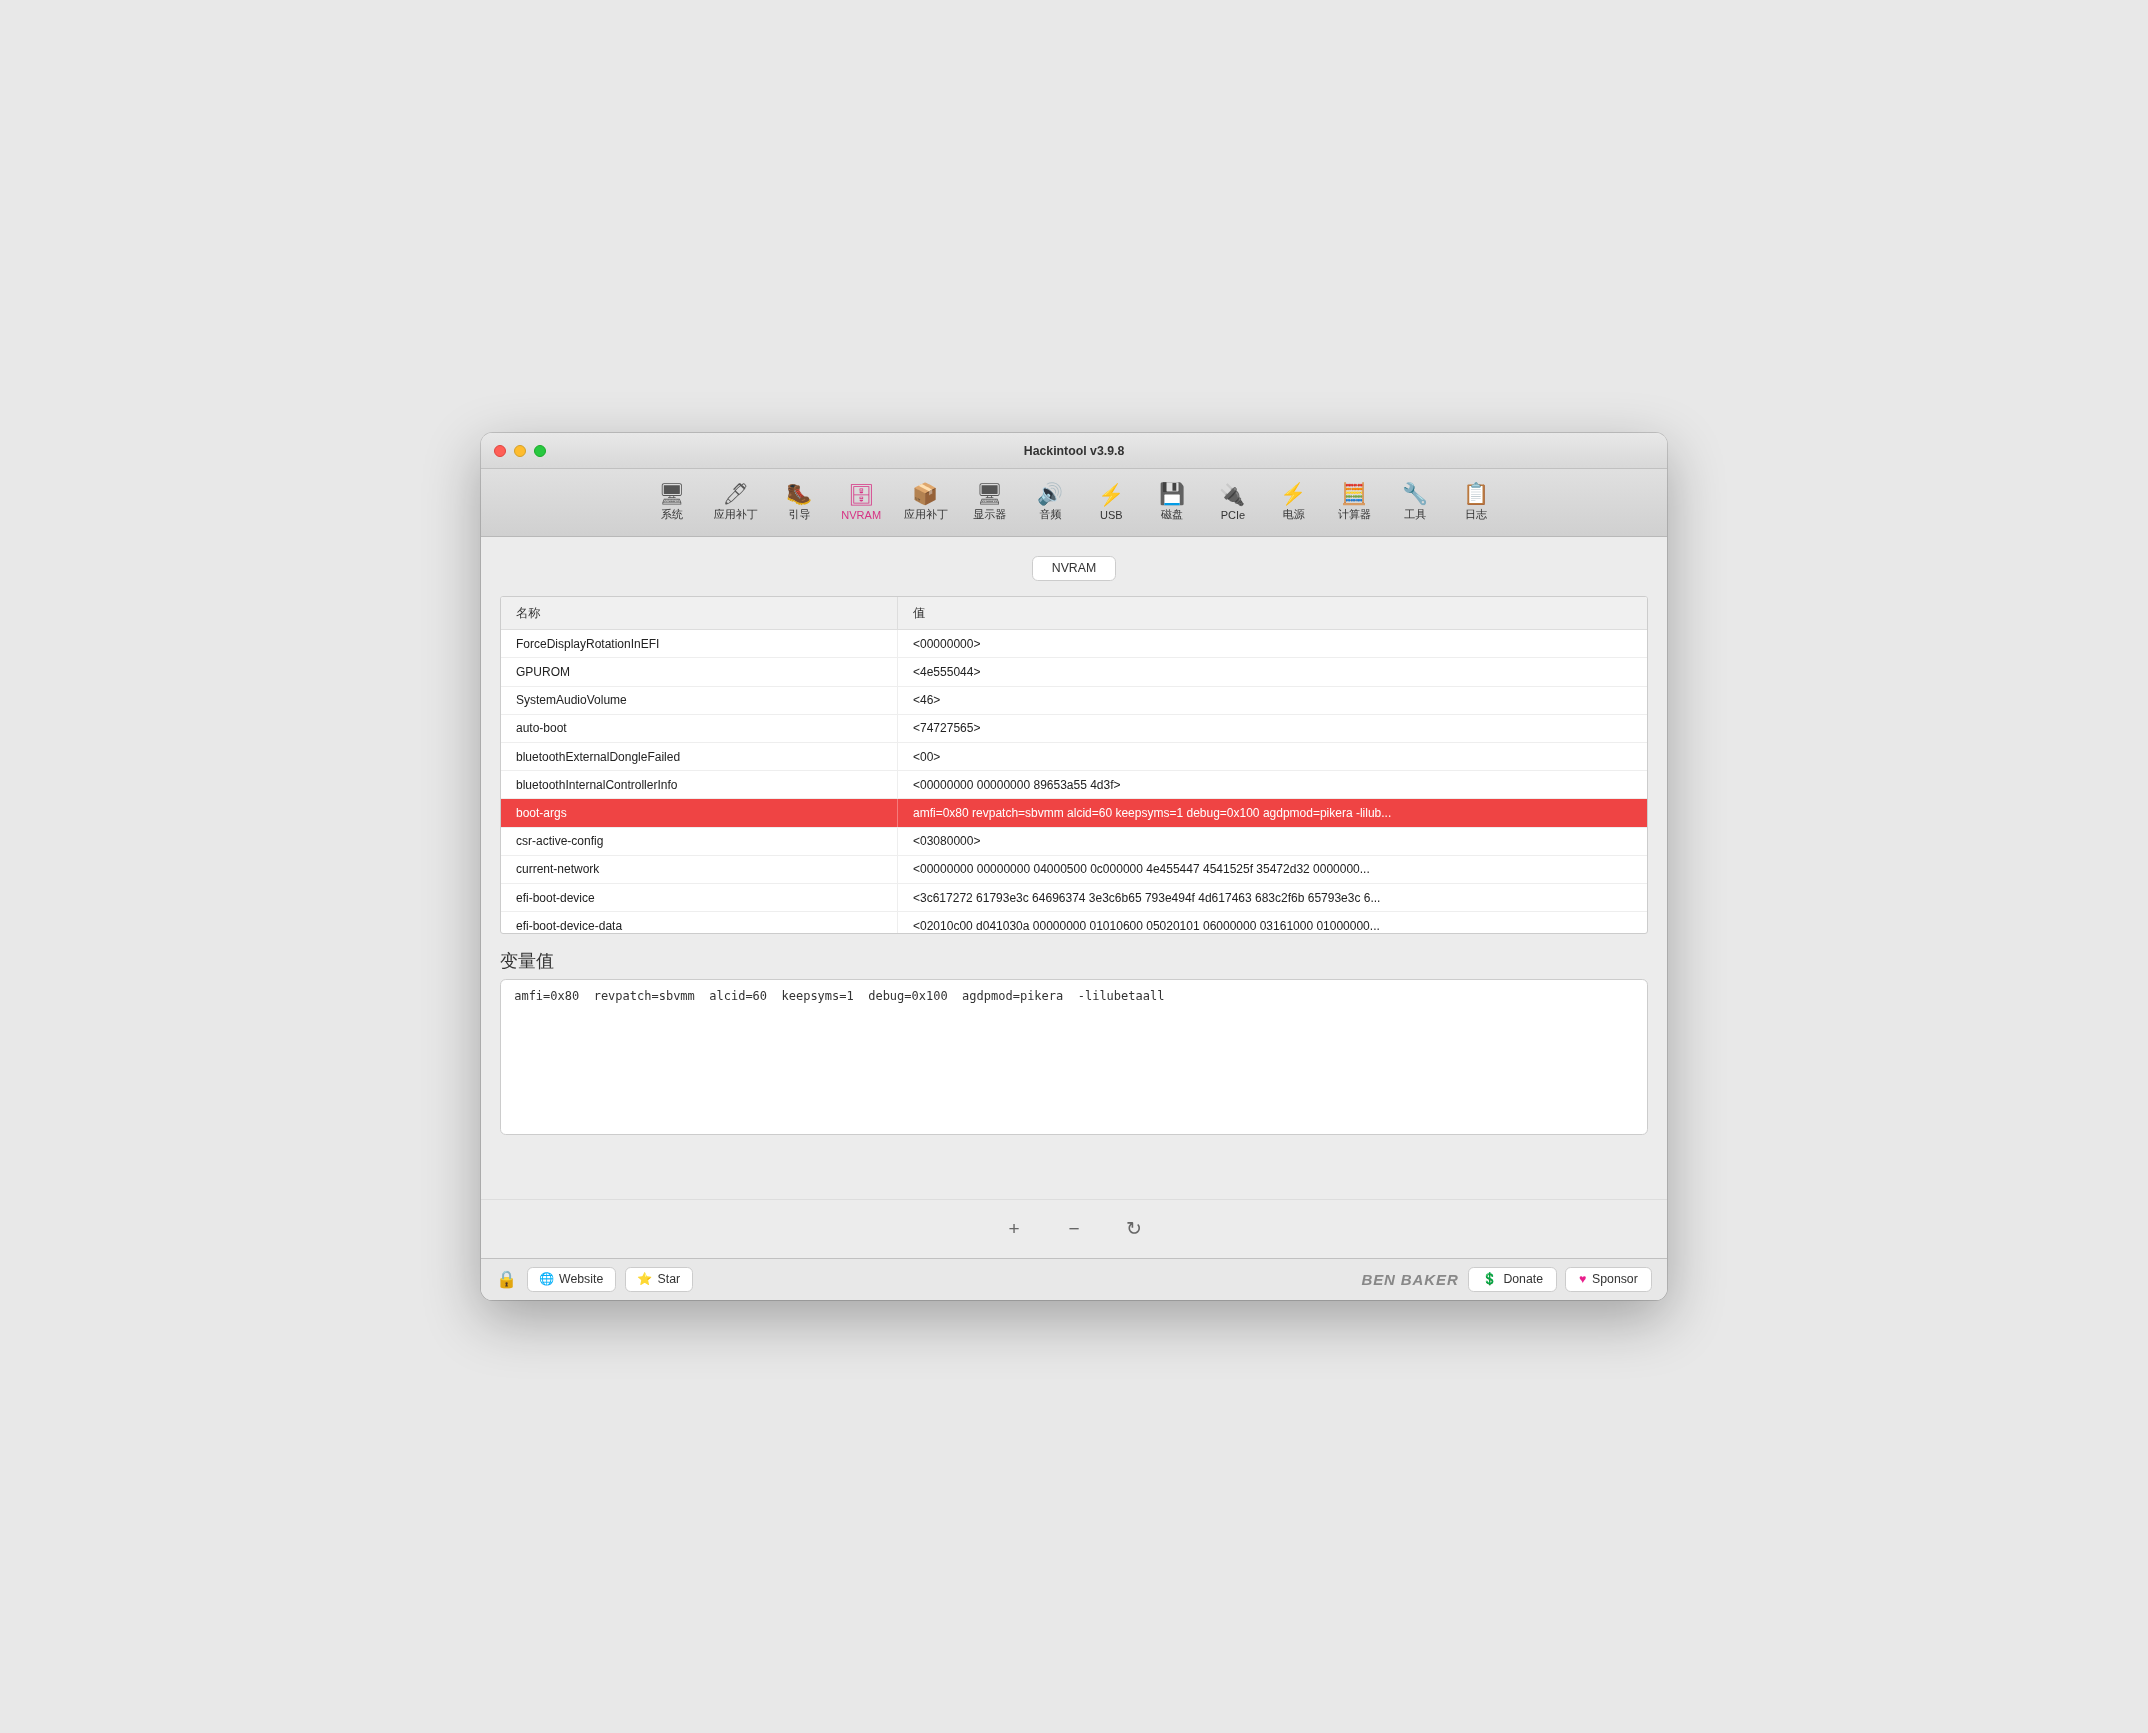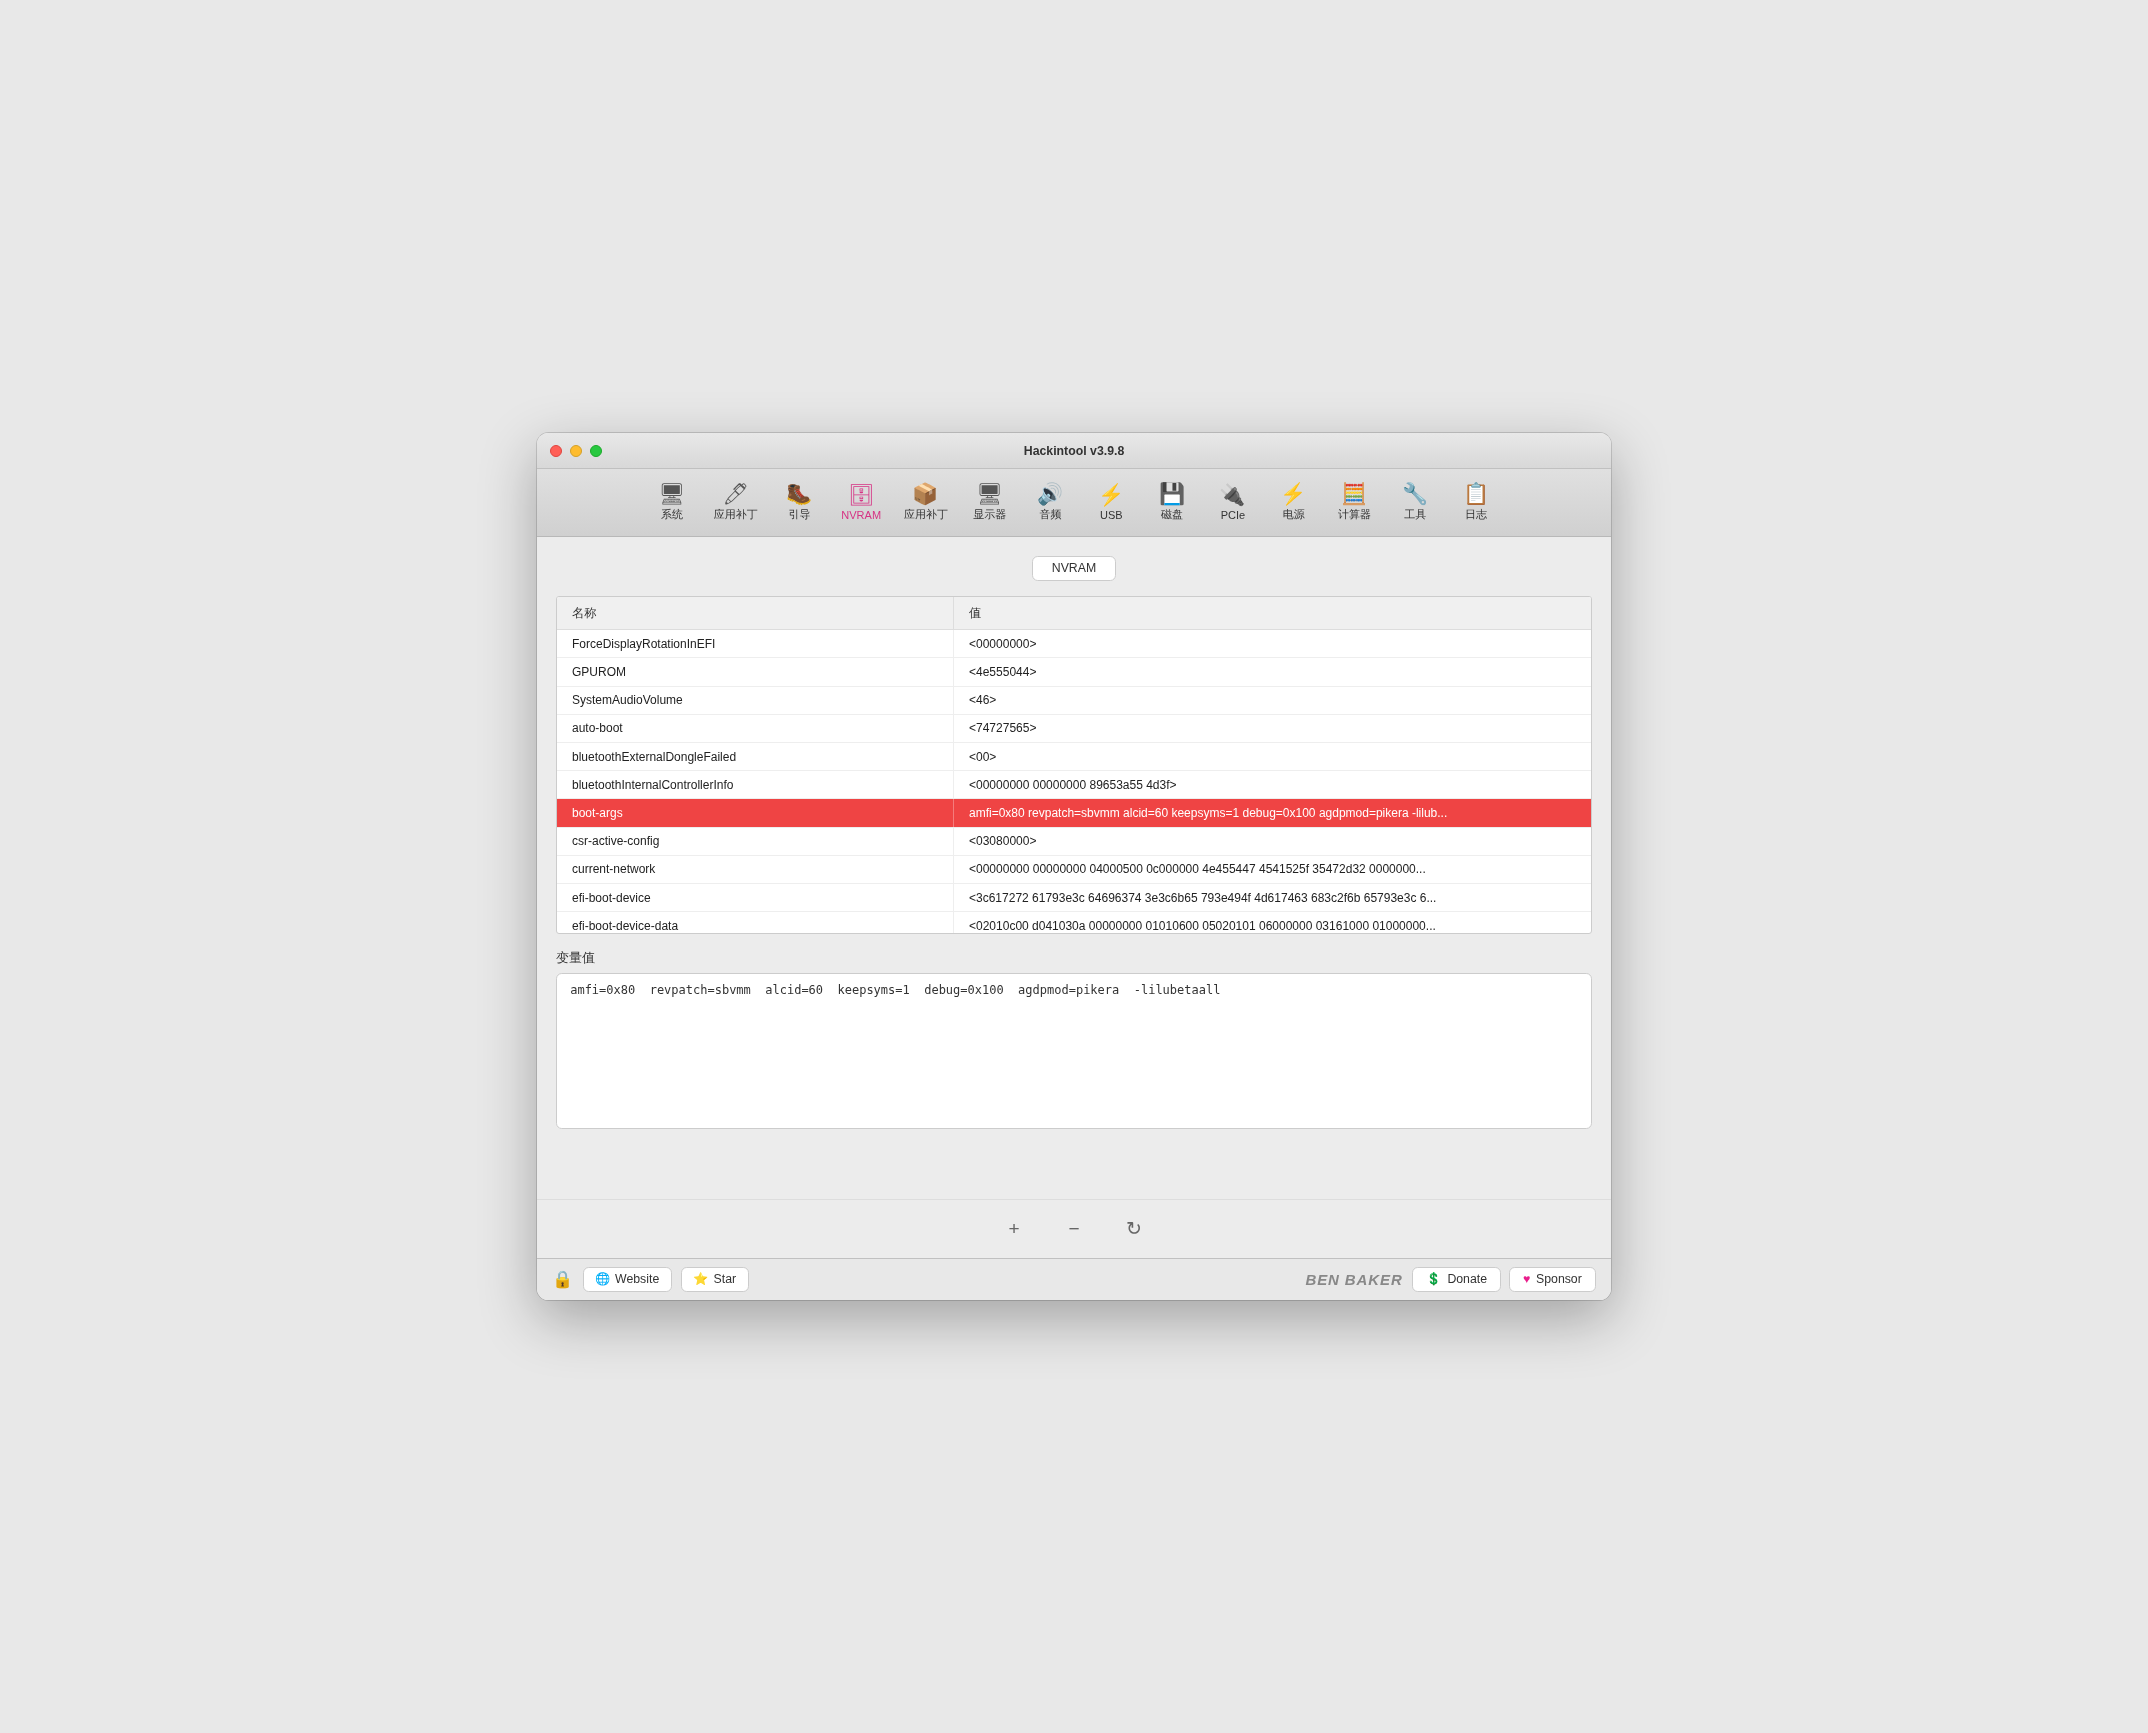--- a/index.html
+++ b/index.html
@@ -9,21 +9,21 @@
       display: flex;
       justify-content: center;
       align-items: center;
       min-height: 100vh;
       padding: 19px;
     }
     .window {
       background: #f5f5f5;
       border-radius: 11.4px;
       box-shadow: 0 19px 57px rgba(0,0,0,0.3), 0 0 0 0.9px rgba(0,0,0,0.15);
-      width: 1074px;
+      width: 1186px;
       overflow: hidden;
     }
     
     .titlebar {
       background: linear-gradient(180deg, #e8e8e8 0%, #d8d8d8 100%);
       height: 36px;
       display: flex;
       align-items: center;
       justify-content: center;
       position: relative;
@@ -176,21 +176,21 @@
     }
     
     .table-body::-webkit-scrollbar { width: 7.6px; }
     .table-body::-webkit-scrollbar-track { background: #f0f0f0; }
     .table-body::-webkit-scrollbar-thumb { background: #bbb; border-radius: 3.8px; }
     
     .var-section {
       margin-top: 11.4px;
     }
     .var-label {
-      font-size: 13px;
+      font-size: 18px;
       font-weight: 500;
       color: #333;
       margin-bottom: 5.7px;
     }
     .var-textarea-container {
       background: white;
       border: 0.9px solid #ccc;
       border-radius: 5.7px;
       padding: 9.5px 13.2px;
       min-height: 151px;

